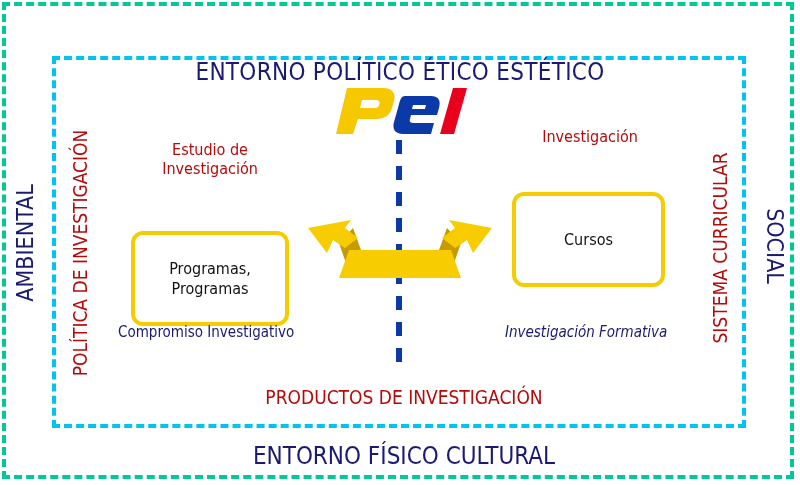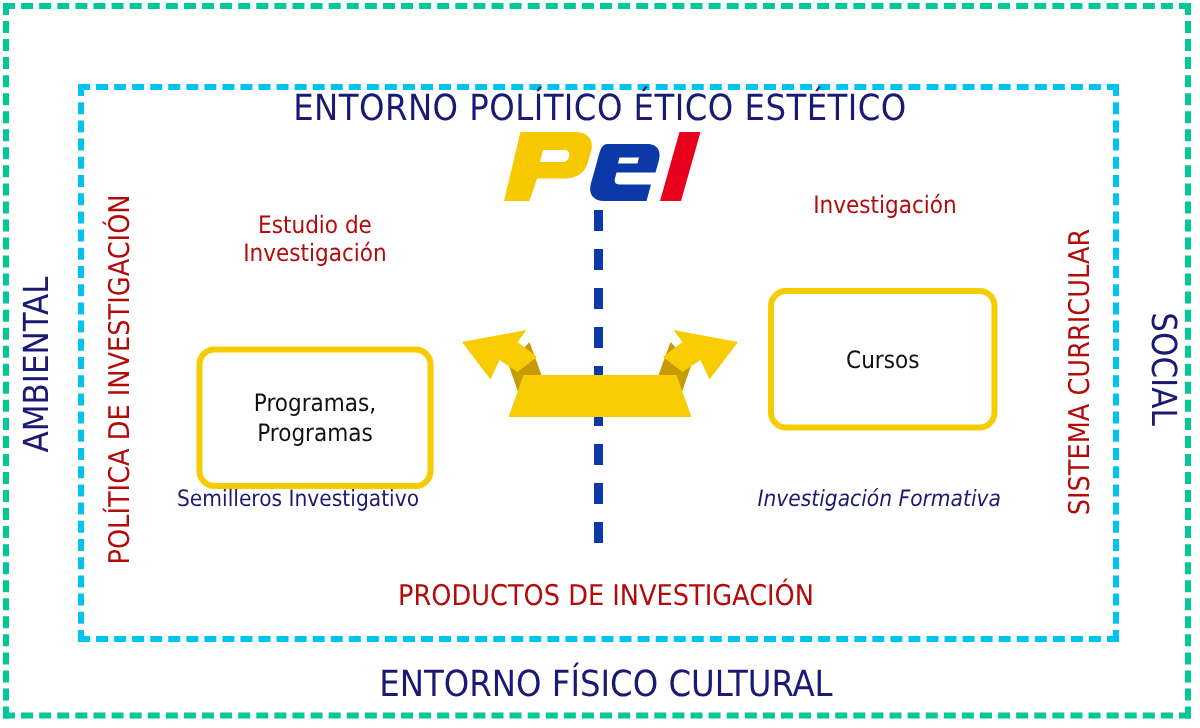--- a/index.html
+++ b/index.html
@@ -52,21 +52,21 @@
 <div class="abs group-label red" style="left:130px;top:140px;width:160px;">
   <div>Estudio de</div>
   <div>Investigación</div>
 </div>
 <div class="abs box" style="left:131px;top:191px;width:158px;height:95px;margin-top:40px;">
   <div>
     <div>Programas,</div>
     <div>Programas</div>
   </div>
 </div>
-<div class="abs caption navy" style="left:118px;top:323px;">Semilleros Investigativo</div>
+<div class="abs caption navy" style="left:118px;top:323px;">Compromiso Investigativo</div>
 
 <div class="abs group-label red" style="left:500px;top:127px;width:180px;">
   <div>Investigación</div>
 </div>
 <div class="abs box" style="left:512px;top:192px;width:153px;height:95px;">
   <div>
     <div>Cursos</div>
   </div>
 </div>
 <div class="abs caption navy" style="left:505px;top:323px;font-style:italic;">Investigación Formativa</div>

